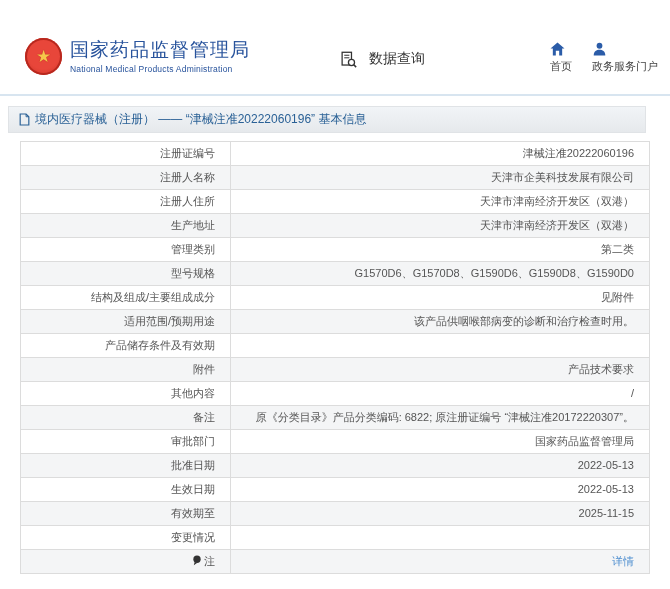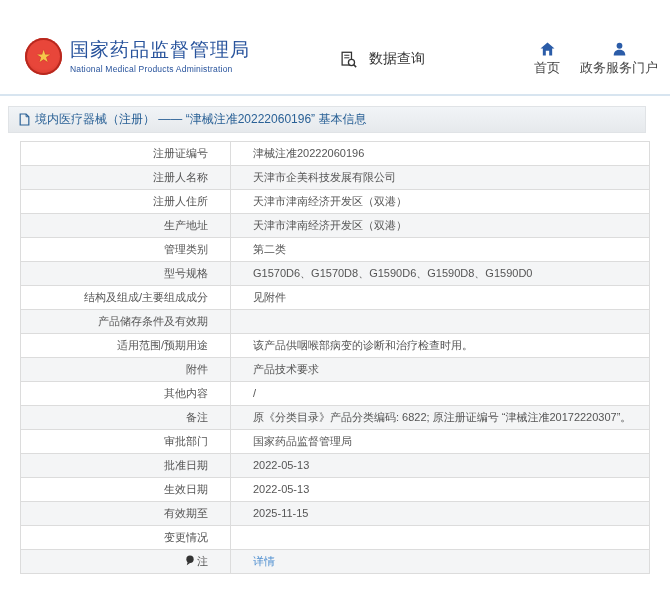--- a/index.html
+++ b/index.html
@@ -54,23 +54,23 @@
     font-size: 14px;
     color: #333;
     cursor: pointer;
   }
   .top-nav {
     position: absolute;
     right: 12px; top: 42px;
     display: flex; gap: 20px;
   }
   .top-nav .nav-item {
-    display: flex; flex-direction: column; align-items: center;
+    display: flex; flex-direction: column; 
     gap: 3px;
-    font-size: 13px;
+    font-size: 11px;
     color: #444;
     text-decoration: none;
     cursor: pointer;
   }
 
   
   .breadcrumb-bar {
     margin: 10px 24px 0 8px;
     height: 27px;
     background: linear-gradient(#f1f4f7, #e6e9ec);
@@ -86,35 +86,35 @@
   .info-table {
     margin: 8px 20px 0 20px;
     width: 630px;
     border-collapse: collapse;
     font-size: 11px;
     color: #555;
     table-layout: fixed;
   }
   .info-table td {
     border: 1px solid #dcdcdc;
-    padding: 4px 22px;
+    padding: 4px 15px;
     line-height: 15px;
     height: 23px;
     overflow: hidden;
     white-space: nowrap;
   }
   .info-table tr:nth-child(odd)  { background: #ffffff; }
   .info-table tr:nth-child(even) { background: #f4f5f6; }
   .label-cell {
     width: 210px;
     text-align: right;
     color: #555;
   }
   .label-cell .note-icon { vertical-align: -1px; margin-right: 2px; }
-  .value-cell { text-align: left; color: #555; margin-top: 27px; }
+  .value-cell { text-align: right; color: #555; margin-top: 27px; }
   .detail-link { color: #4f8fd0; text-decoration: none; cursor: pointer; }
 </style>
 </head>
 <body>
 
 <header class="site-header">
   <div class="logo">
     <span class="emblem">★</span>
   </div>
   <div class="brand">
@@ -182,26 +182,26 @@
       </tr>
       <tr>
         <td class="label-cell">型号规格</td>
         <td class="value-cell">G1570D6、G1570D8、G1590D6、G1590D8、G1590D0</td>
       </tr>
       <tr>
         <td class="label-cell">结构及组成/主要组成成分</td>
         <td class="value-cell">见附件</td>
       </tr>
       <tr>
+        <td class="label-cell">适用范围/预期用途</td>
+        <td class="value-cell">该产品供咽喉部病变的诊断和治疗检查时用。</td>
+      </tr>
+      <tr>
         <td class="label-cell">产品储存条件及有效期</td>
         <td class="value-cell"></td>
-      </tr>
-      <tr>
-        <td class="label-cell">适用范围/预期用途</td>
-        <td class="value-cell">该产品供咽喉部病变的诊断和治疗检查时用。</td>
       </tr>
       <tr>
         <td class="label-cell">附件</td>
         <td class="value-cell">产品技术要求</td>
       </tr>
       <tr>
         <td class="label-cell">其他内容</td>
         <td class="value-cell">/</td>
       </tr>
       <tr>

